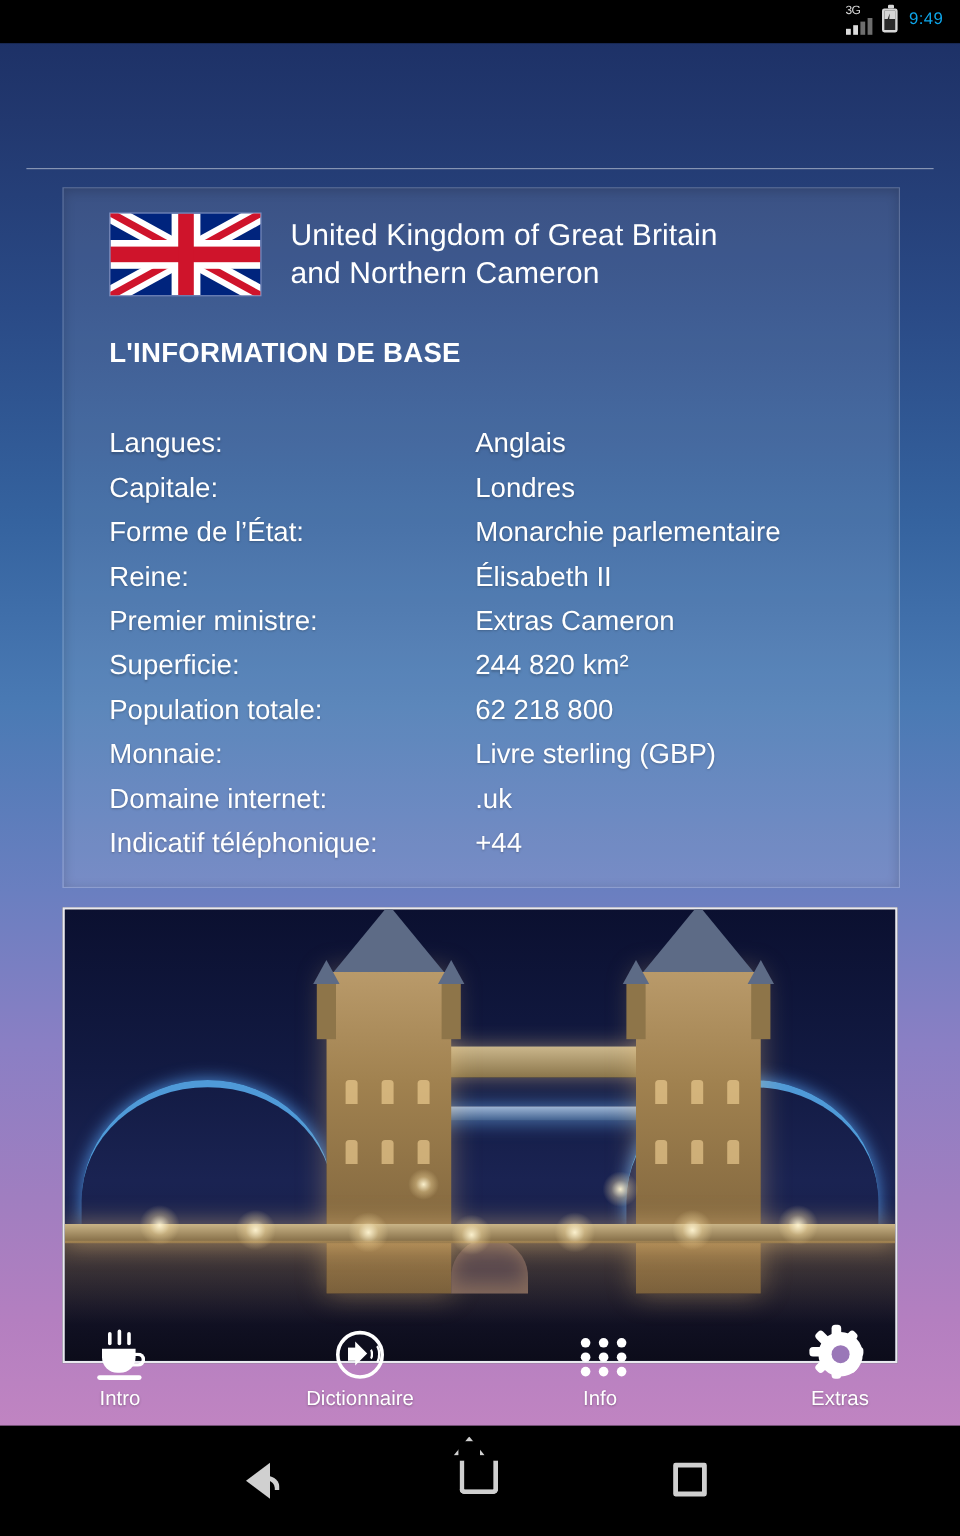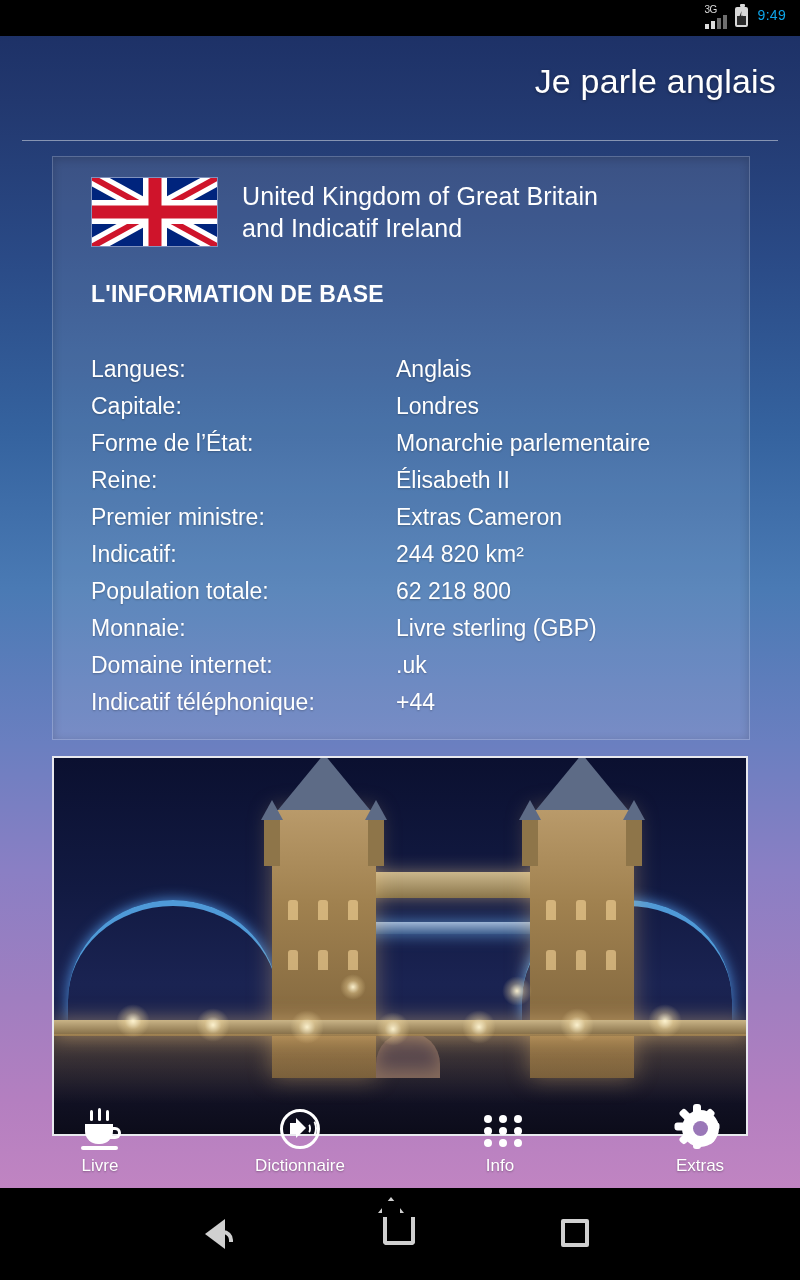--- a/index.html
+++ b/index.html
@@ -350,38 +350,37 @@
             <i></i>
             <i></i>
             <i></i>
           </span>
       </div>
       <div class="sb-batt"></div>
       <div class="sb-clock">9:49</div>
     </div>
   </div>
 
-  <div id="app-title">Je parle anglais</div>
   <div id="header-rule"></div>
 
   <div id="info-card">
     <div class="card-head">
       <div class="flag">
         <div class="dg1"></div>
           <div class="dg2"></div>
         <div class="dr1"></div>
           <div class="dr2"></div>
         <div class="cw-h"></div>
           <div class="cw-v"></div>
         <div class="cr-h"></div>
           <div class="cr-v"></div>
       </div>
       <div class="country-name">
         <div>United Kingdom of Great Britain</div>
-        <div>and Indicatif Ireland</div>
+        <div>and Northern Cameron</div>
       </div>
     </div>
 
     <div class="section-title">L'INFORMATION DE BASE</div>
 
     <table class="facts">
       <tbody>
         <tr>
           <td class="k">Langues:</td>
           <td class="v">Anglais</td>
@@ -396,21 +395,21 @@
         </tr>
         <tr>
           <td class="k">Reine:</td>
           <td class="v">Élisabeth II</td>
         </tr>
         <tr>
           <td class="k">Premier ministre:</td>
           <td class="v">Extras Cameron</td>
         </tr>
         <tr>
-          <td class="k">Indicatif:</td>
+          <td class="k">Superficie:</td>
           <td class="v">244 820 km²</td>
         </tr>
         <tr>
           <td class="k">Population totale:</td>
           <td class="v">62 218 800</td>
         </tr>
         <tr>
           <td class="k">Monnaie:</td>
           <td class="v">Livre sterling (GBP)</td>
         </tr>
@@ -480,21 +479,21 @@
 
     <div class="tab">
       <div class="ic">
         <span class="steam s1"></span>
           <span class="steam s2"></span>
           <span class="steam s3"></span>
         <span class="cup-body"></span>
           <span class="cup-handle"></span>
           <span class="cup-saucer"></span>
       </div>
-      <div class="label">Livre</div>
+      <div class="label">Intro</div>
     </div>
 
     <div class="tab">
       <div class="ic">
         <span class="spk-circle"></span>
         <span class="spk-body"></span>
           <span class="spk-cone"></span>
         <span class="spk-w1"></span>
           <span class="spk-w2"></span>
       </div>

